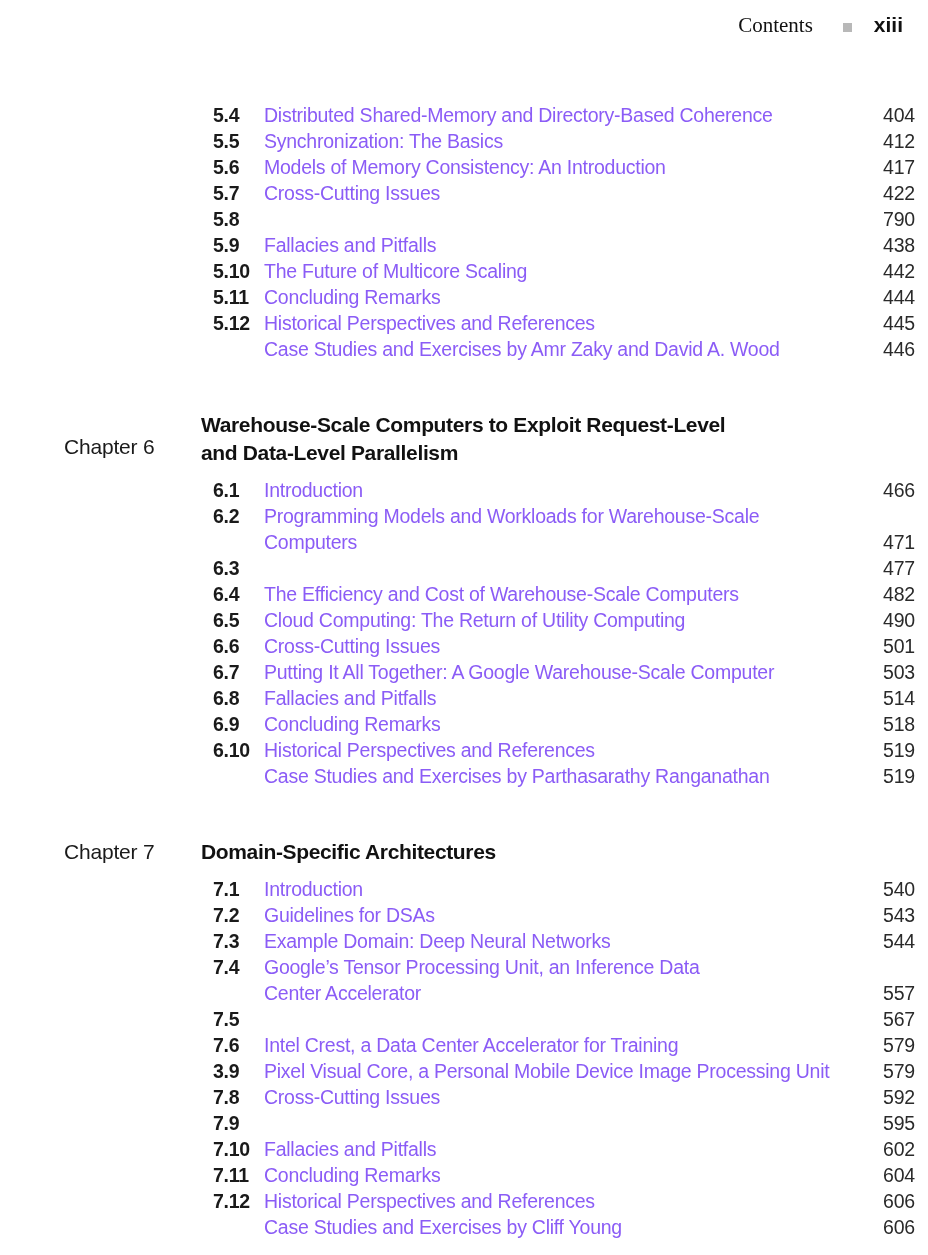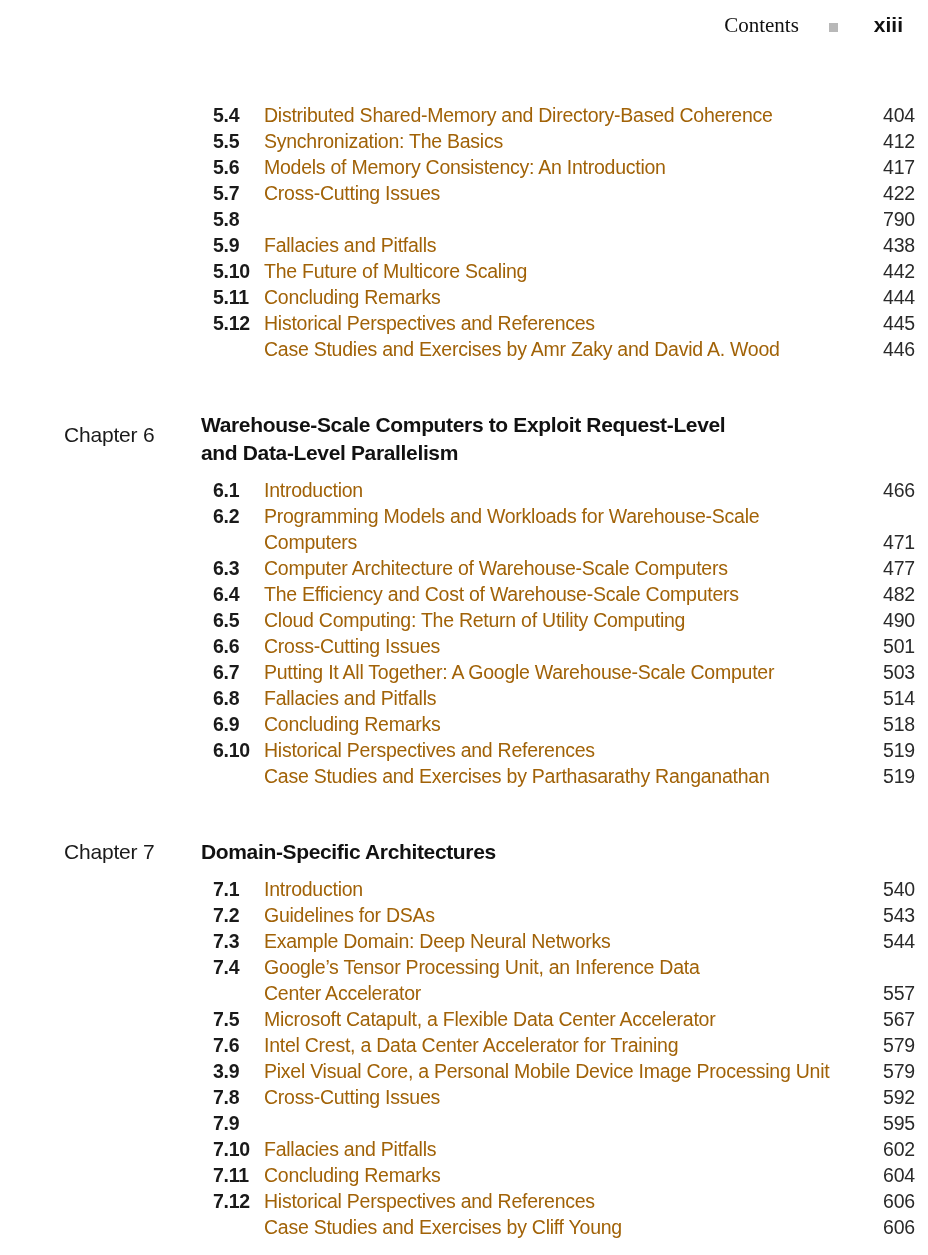--- a/index.html
+++ b/index.html
@@ -34,21 +34,20 @@
       width: 9px;
       height: 9px;
       background: #b8b8b8;
       margin: 4px 22px 0 30px;
     }
     .running-head .rh-page {
       font-family: "Liberation Sans", "DejaVu Sans", sans-serif;
       font-weight: bold;
       font-size: 21px;
       color: #111;
-      margin-left: 14px;
     }
 
     .toc-row {
       position: absolute;
       left: 12px;
       width: 928px;
       height: 26px;
       font-size: 19.5px;
       line-height: 26px;
       white-space: nowrap;
@@ -56,21 +55,21 @@
     .toc-row .num {
       position: absolute;
       left: 201px;
       font-weight: bold;
       color: #1a1a1a;
       letter-spacing: -0.3px;
     }
     .toc-row .title {
       position: absolute;
       left: 252px;
-      color: #a16207;
+      color: #8b5cf6;
       letter-spacing: -0.25px;
     }
     .toc-row .page {
       position: absolute;
       right: 25px;
       text-align: right;
       color: #2a2a2a;
       letter-spacing: -0.2px;
     }
 
@@ -149,42 +148,41 @@
     <span class="page">445</span>
   </div>
   <div class="toc-row" style="top:336px">
     <span class="num"></span>
     <span class="title">Case Studies and Exercises by Amr Zaky and David A. Wood</span>
     <span class="page">446</span>
   </div>
 </div>
 
 <div>
-  <div class="chapter-label" style="top:421px">Chapter 6</div>
+  <div class="chapter-label" style="top:433px">Chapter 6</div>
   <div class="chapter-title" style="top:411px">Warehouse-Scale Computers to Exploit Request-Level</div>
   <div class="chapter-title" style="top:439px">and Data-Level Parallelism</div>
 
   <div class="toc-row" style="top:477px">
     <span class="num">6.1</span>
     <span class="title">Introduction</span>
     <span class="page">466</span>
   </div>
   <div class="toc-row" style="top:503px">
     <span class="num">6.2</span>
     <span class="title">Programming Models and Workloads for Warehouse-Scale</span>
     <span class="page"></span>
   </div>
   <div class="toc-row" style="top:529px">
     <span class="num"></span>
     <span class="title">Computers</span>
     <span class="page">471</span>
   </div>
   <div class="toc-row" style="top:555px">
     <span class="num">6.3</span>
-    <span class="title">Computer Architecture of Warehouse-Scale Computers</span>
     <span class="page">477</span>
   </div>
   <div class="toc-row" style="top:581px">
     <span class="num">6.4</span>
     <span class="title">The Efficiency and Cost of Warehouse-Scale Computers</span>
     <span class="page">482</span>
   </div>
   <div class="toc-row" style="top:607px">
     <span class="num">6.5</span>
     <span class="title">Cloud Computing: The Return of Utility Computing</span>
@@ -246,21 +244,20 @@
     <span class="title">Google’s Tensor Processing Unit, an Inference Data</span>
     <span class="page"></span>
   </div>
   <div class="toc-row" style="top:980px">
     <span class="num"></span>
     <span class="title">Center Accelerator</span>
     <span class="page">557</span>
   </div>
   <div class="toc-row" style="top:1006px">
     <span class="num">7.5</span>
-    <span class="title">Microsoft Catapult, a Flexible Data Center Accelerator</span>
     <span class="page">567</span>
   </div>
   <div class="toc-row" style="top:1032px">
     <span class="num">7.6</span>
     <span class="title">Intel Crest, a Data Center Accelerator for Training</span>
     <span class="page">579</span>
   </div>
   <div class="toc-row" style="top:1058px">
     <span class="num">3.9</span>
     <span class="title">Pixel Visual Core, a Personal Mobile Device Image Processing Unit</span>

